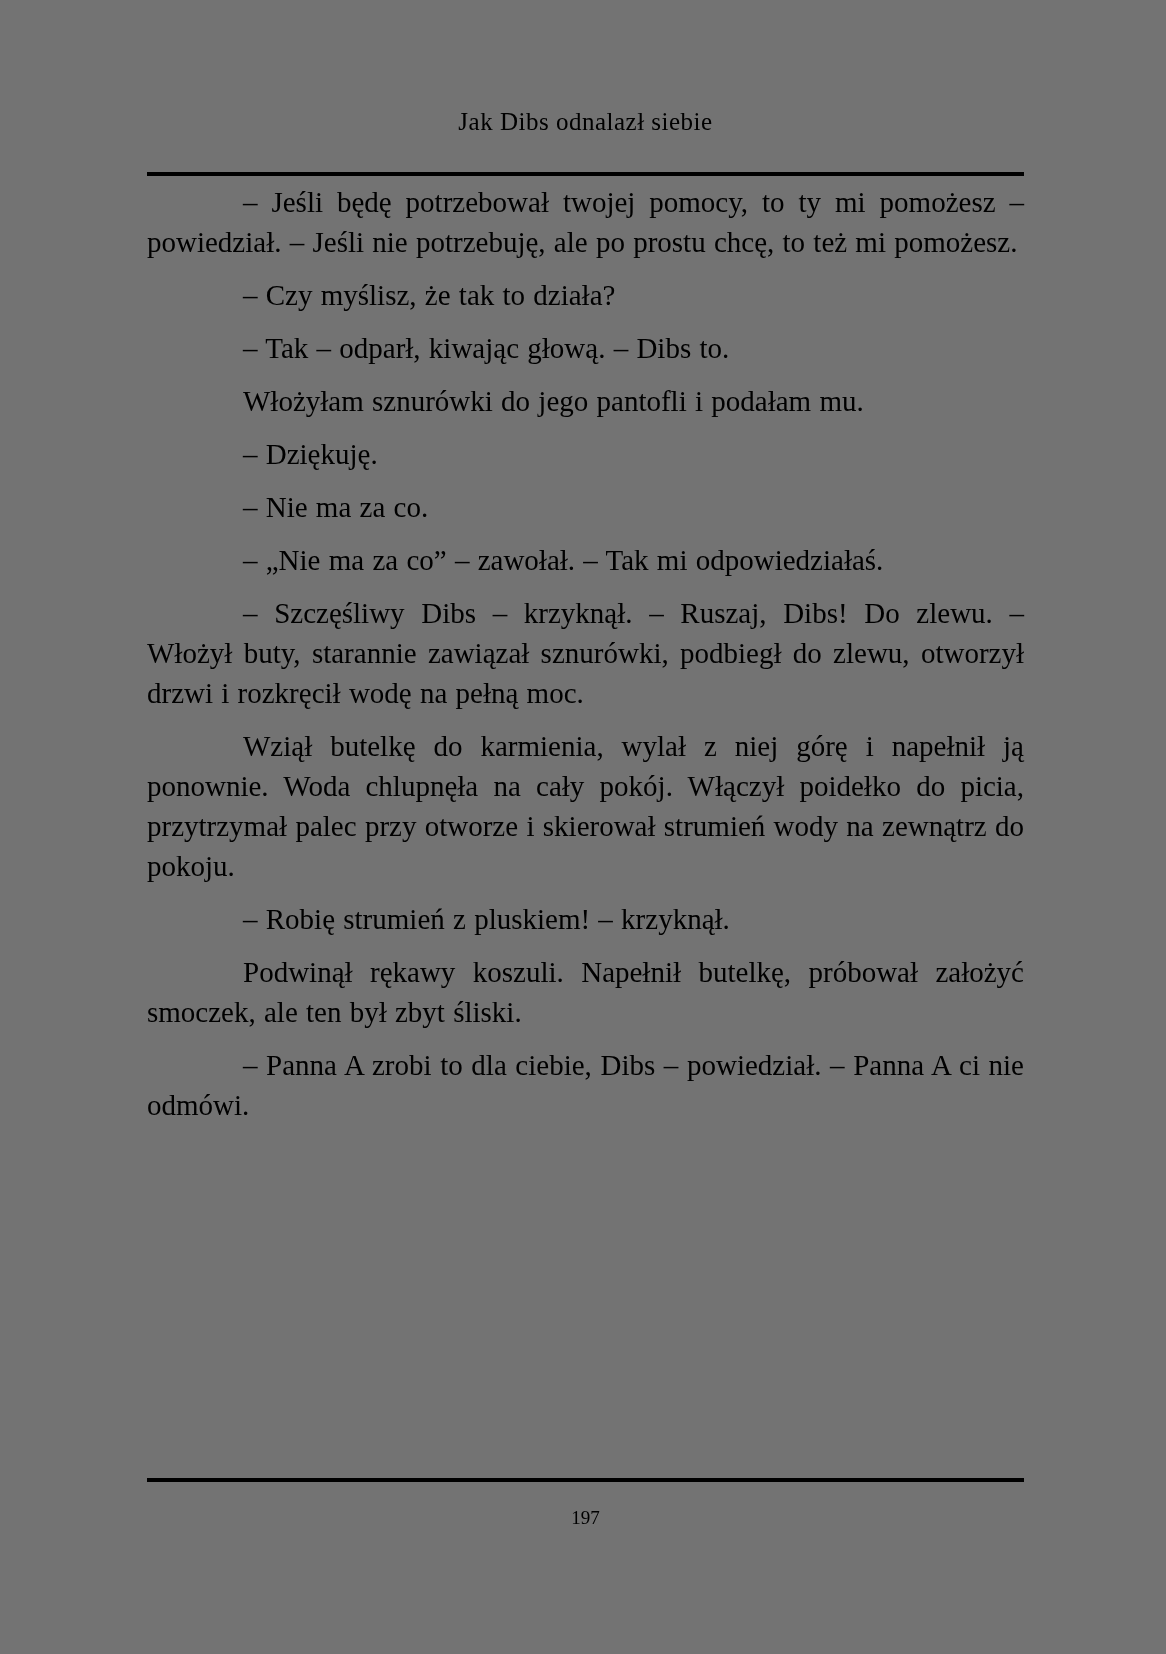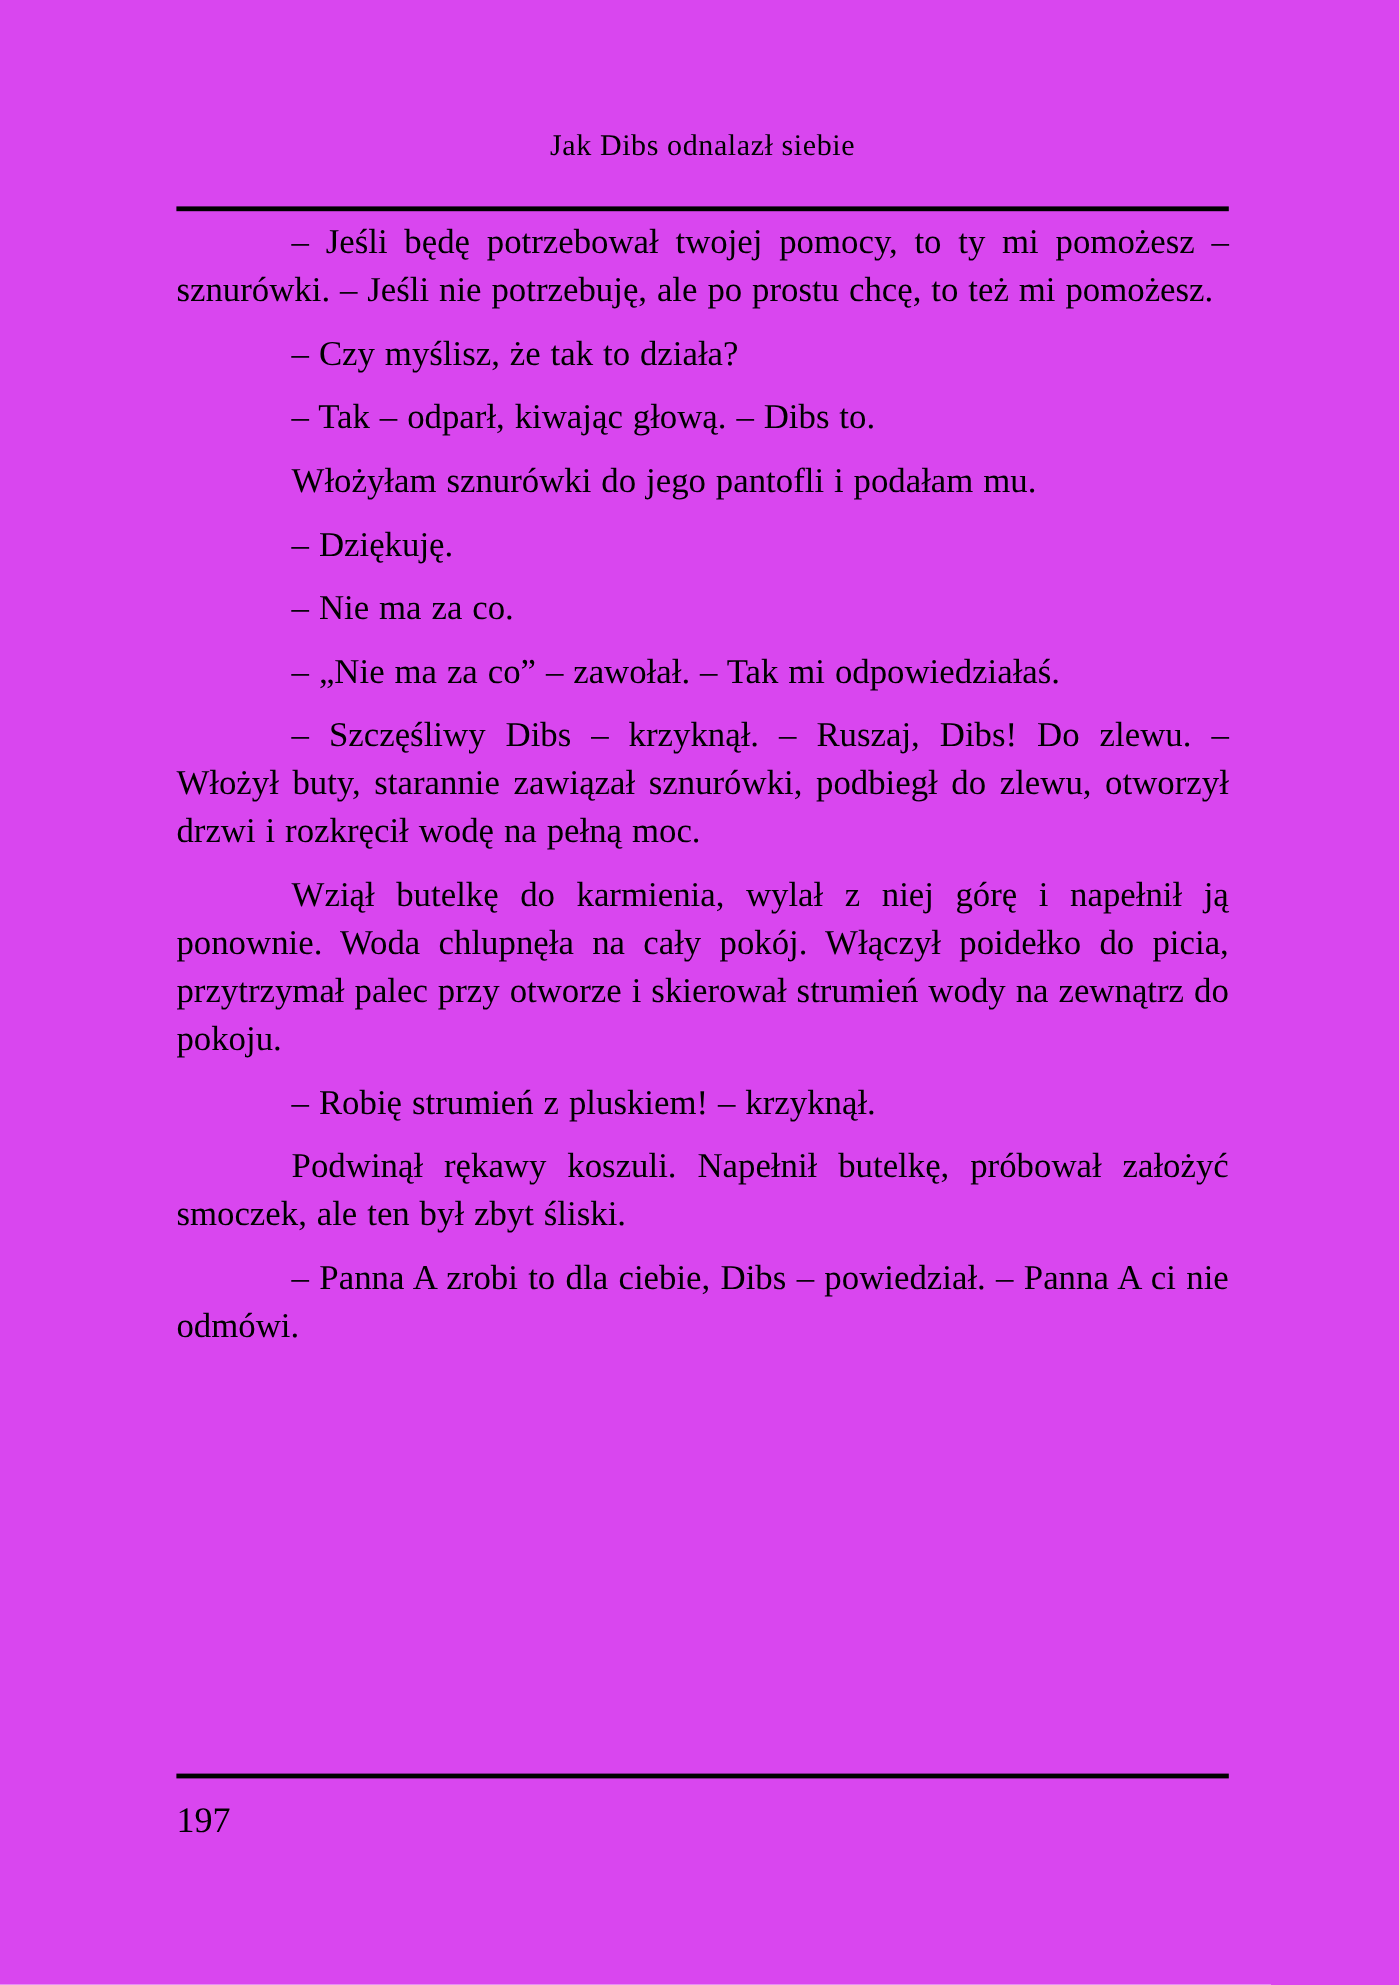--- a/index.html
+++ b/index.html
@@ -5,21 +5,21 @@
   html, body {
     margin: 0;
     padding: 0;
     background: #ffffff;
   }
   .page {
     position: relative;
     width: 1166px;
     height: 1654px;
     margin: 0 auto;
-    background: #d946ef;
+    background: #737373;
     color: #000000;
     font-family: "Liberation Serif", "DejaVu Serif", serif;
     box-sizing: border-box;
     padding: 106px 142px 0 147px;
     overflow: hidden;
   }
   .header-title {
     margin: 0;
     font-size: 25px;
     line-height: 32px;
@@ -47,35 +47,36 @@
     right: 142px;
     top: 1478px;
     height: 4px;
     background: #000000;
   }
   .page-number {
     position: absolute;
     left: 147px;
     right: 142px;
     top: 1500px;
-    font-size: 30px;
+    text-align: center;
+    font-size: 19px;
     line-height: 36px;
   }
 </style>
 </head>
 <body>
 
 <div class="page">
 
   <h1 class="header-title">Jak Dibs odnalazł siebie</h1>
 
   <div class="top-rule"></div>
 
   <div class="body-text">
-    <p>– Jeśli będę potrzebował twojej pomocy, to ty mi pomożesz – sznurówki. – Jeśli nie potrzebuję, ale po prostu chcę, to też mi pomożesz.</p>
+    <p>– Jeśli będę potrzebował twojej pomocy, to ty mi pomożesz – powiedział. – Jeśli nie potrzebuję, ale po prostu chcę, to też mi pomożesz.</p>
     <p>– Czy myślisz, że tak to działa?</p>
     <p>– Tak – odparł, kiwając głową. – Dibs to.</p>
     <p>Włożyłam sznurówki do jego pantofli i podałam mu.</p>
     <p>– Dziękuję.</p>
     <p>– Nie ma za co.</p>
     <p>– „Nie ma za co” – zawołał. – Tak mi odpowiedziałaś.</p>
     <p>– Szczęśliwy Dibs – krzyknął. – Ruszaj, Dibs! Do zlewu. – Włożył buty, starannie zawiązał sznurówki, podbiegł do zlewu, otworzył drzwi i rozkręcił wodę na pełną moc.</p>
     <p>Wziął butelkę do karmienia, wylał z niej górę i napełnił ją ponownie. Woda chlupnęła na cały pokój. Włączył poidełko do picia, przytrzymał palec przy otworze i skierował strumień wody na zewnątrz do pokoju.</p>
     <p>– Robię strumień z pluskiem! – krzyknął.</p>
     <p>Podwinął rękawy koszuli. Napełnił butelkę, próbował założyć smoczek, ale ten był zbyt śliski.</p>

